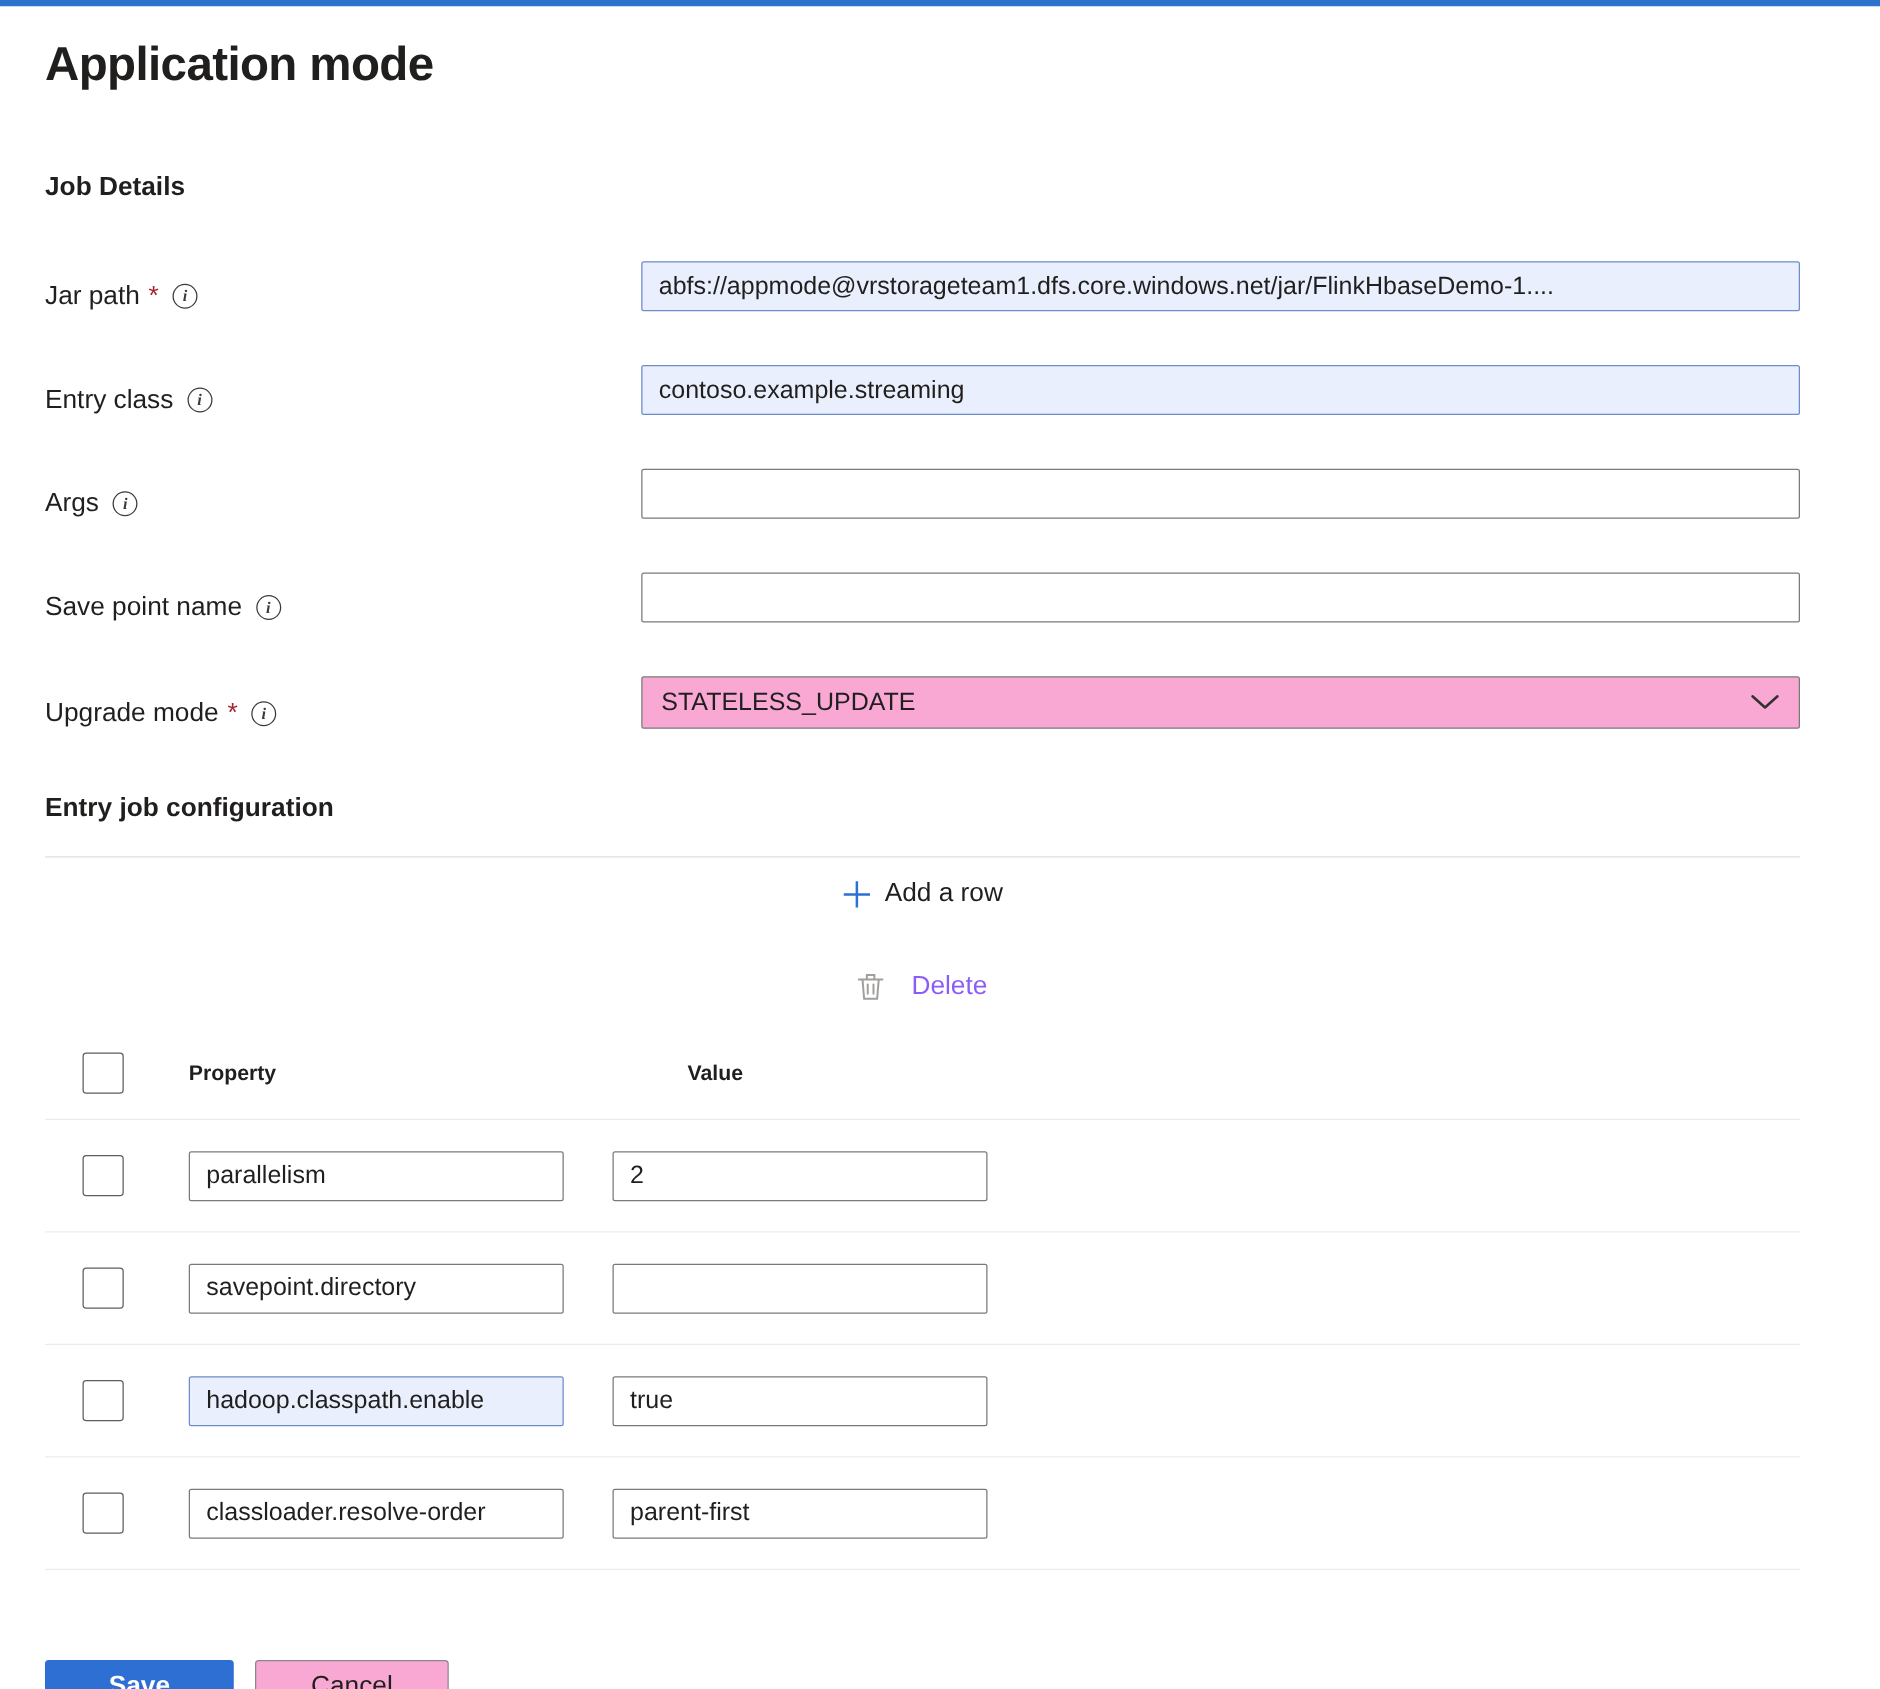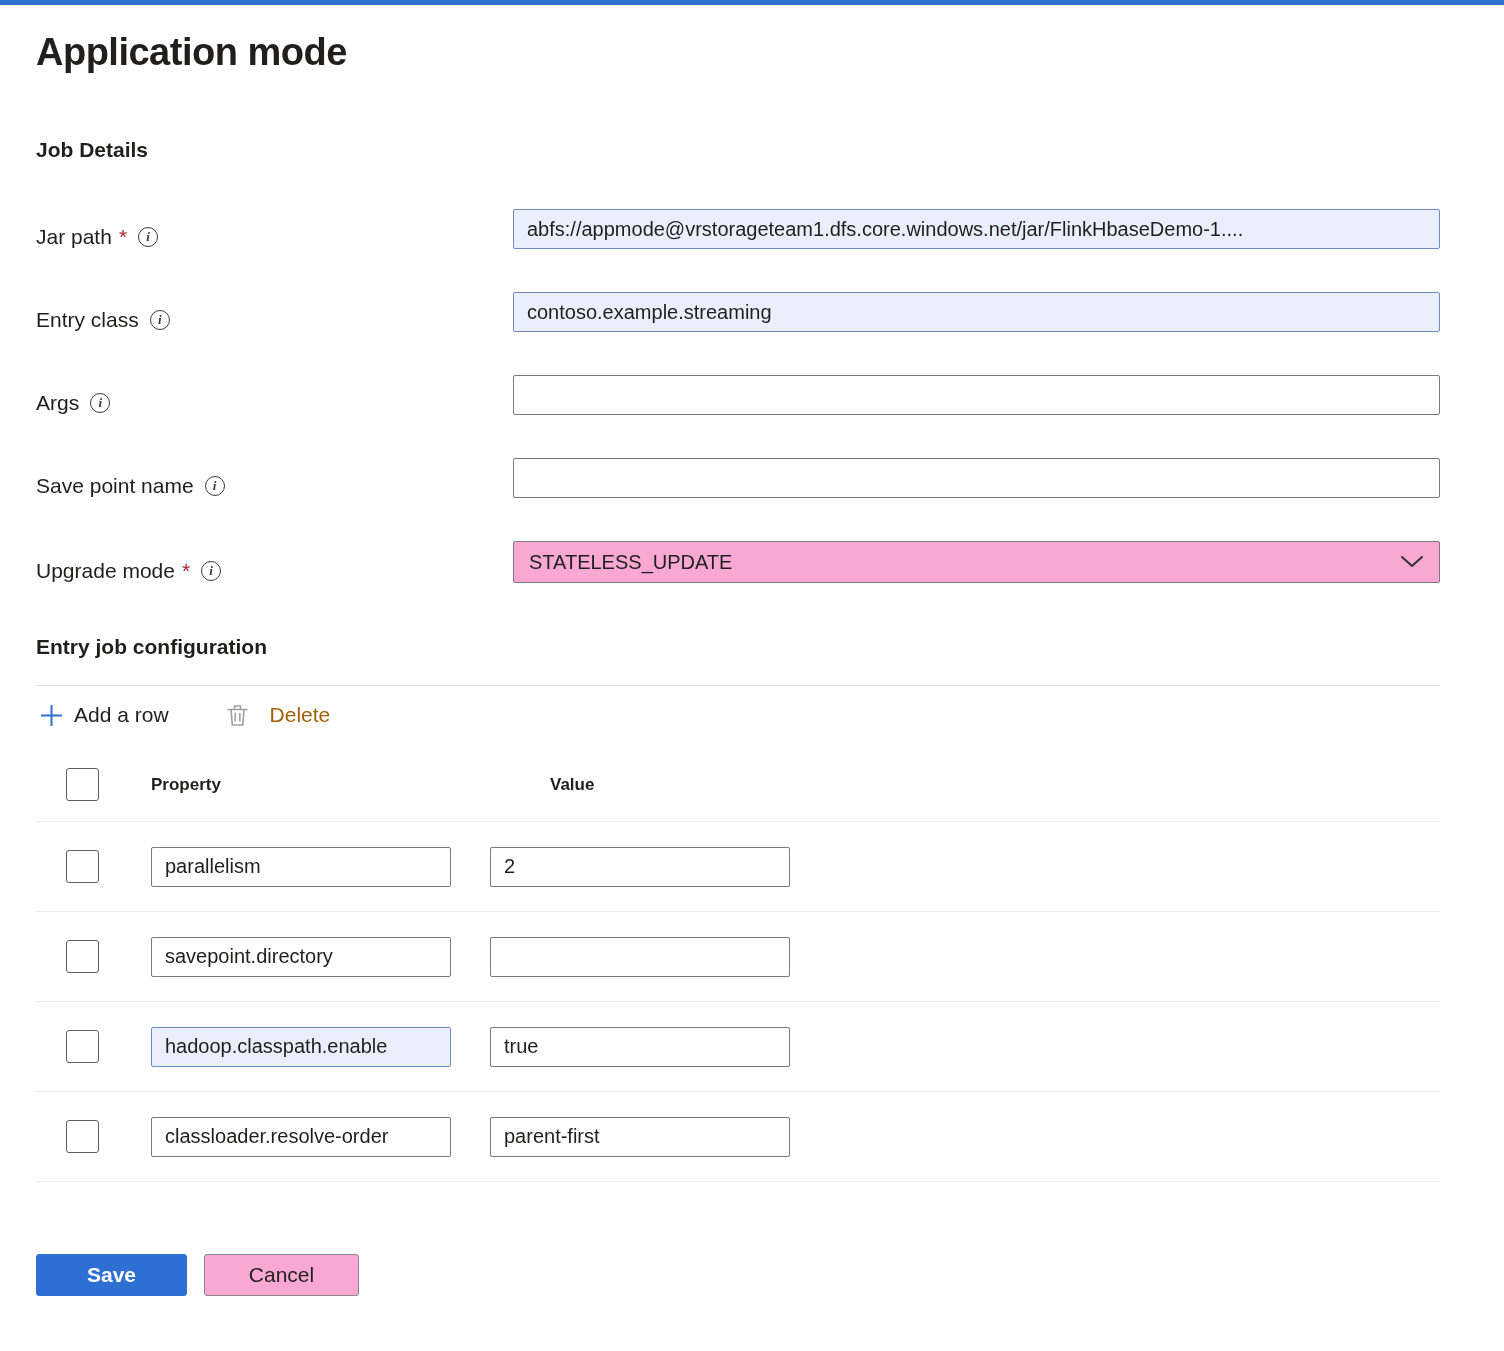--- a/index.html
+++ b/index.html
@@ -36,27 +36,27 @@
   .txt.filled { background: #e9effc; border-color: #6e8cc9; }
 
   .dropdown {
     flex: 1; height: 42px; border: 1px solid #7a7a7a; border-radius: 2px;
     display: flex; align-items: center; justify-content: space-between;
     padding: 0 15px; font-size: 20px; background: #f9a8d4; cursor: pointer;
   }
 
   .toolbar {
     margin-top: 26px; border-top: 1px solid #e1dfdd;
-    padding: 17px 0 15px; display: flex; align-items: center; gap: 50px;
+    padding: 17px 0 15px; display: flex; align-items: center; gap: 50px; flex-direction: column;
   }
   .tb-btn {
     display: flex; align-items: center; gap: 11px; background: none; border: none;
     font-family: inherit; font-size: 21px; color: #201f1e; padding: 0 4px; cursor: pointer;
   }
-  .tb-btn.disabled { color: #a16207; cursor: default; gap: 22px; }
+  .tb-btn.disabled { color: #8b5cf6; cursor: default; gap: 22px; }
 
   .thead { display: flex; align-items: center; padding: 26px 0 20px; border-bottom: 1px solid #edebe9; }
   .th { font-size: 17px; font-weight: 700; }
   .th.prop { margin-left: 52px; width: 360px; }
   .th.val { margin-left: 39px; }
 
   .trow { display: flex; align-items: center; height: 90px; border-bottom: 1px solid #edebe9; }
   .checkbox {
     width: 33px; height: 33px; border: 1.8px solid #605e5c; border-radius: 3px;
     background: #fff; flex: none; margin-left: 30px; cursor: pointer;

